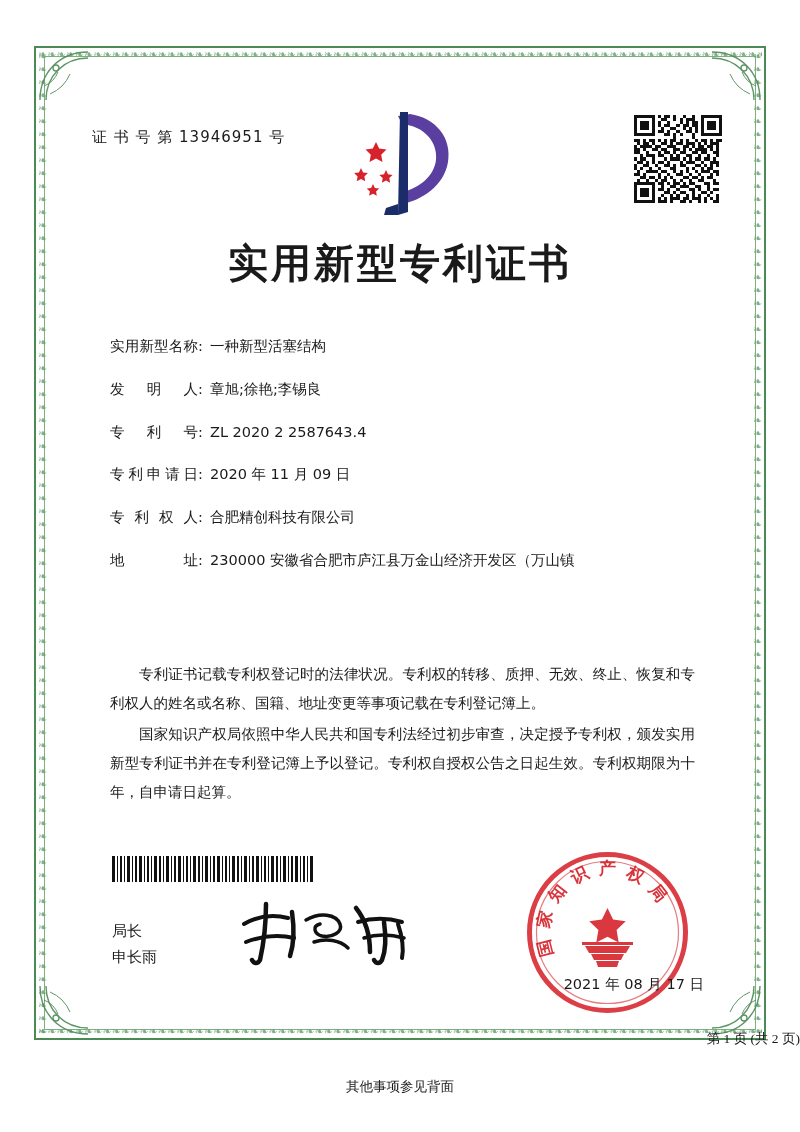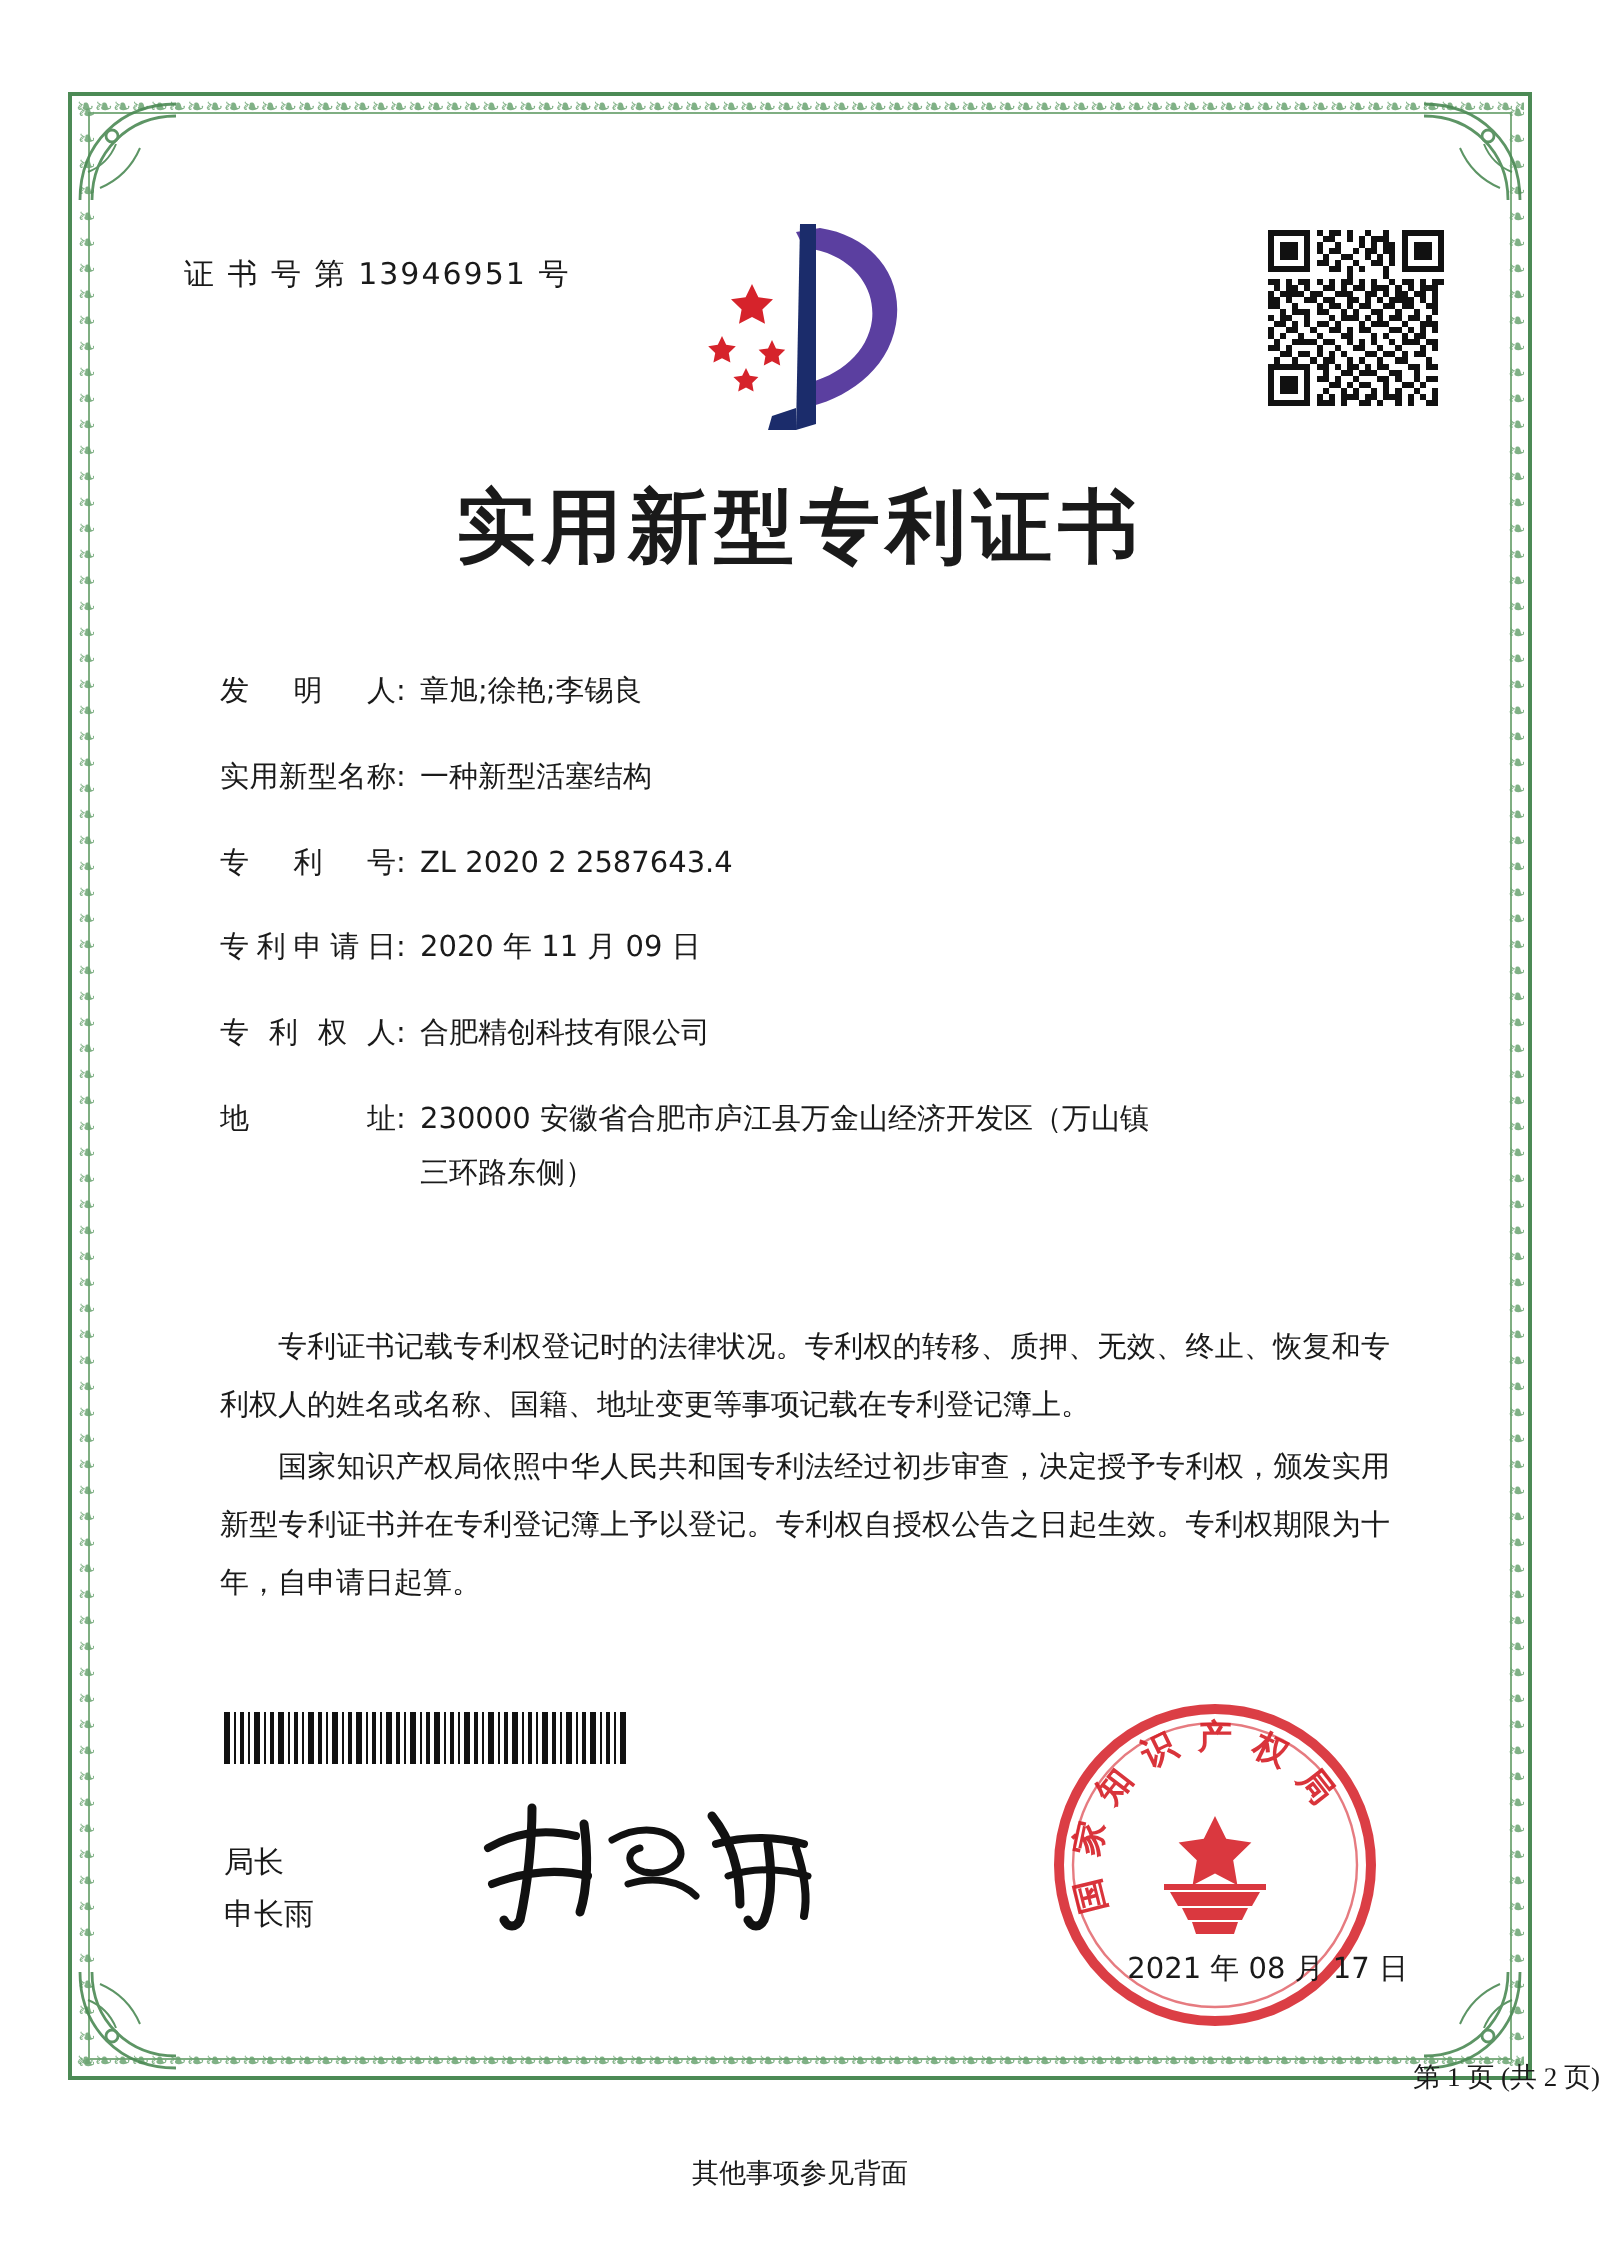--- a/index.html
+++ b/index.html
@@ -503,42 +503,41 @@
             <rect x="26" y="28" width="2" height="1"></rect>
         </g>
       </svg>
     </div>
 
     <div class="title">实用新型专利证书</div>
 
     <div class="fields">
 
       <div class="field field-inline">
+        <span class="flabel">实用新型名称</span><span class="fcolon">:</span><span class="fvalue">一种新型活塞结构</span>
+      </div>
+
+      <div class="field field-inline">
         <span class="flabel">发明人</span><span class="fcolon">:</span><span class="fvalue">章旭;徐艳;李锡良</span>
-      </div>
-
-      <div class="field field-inline">
-        <span class="flabel">实用新型名称</span><span class="fcolon">:</span><span class="fvalue">一种新型活塞结构</span>
       </div>
 
       <div class="field field-inline">
         <span class="flabel">专利号</span><span class="fcolon">:</span><span class="fvalue">ZL 2020 2 2587643.4</span>
       </div>
 
       <div class="field field-inline">
         <span class="flabel">专利申请日</span><span class="fcolon">:</span><span class="fvalue">2020 年 11 月 09 日</span>
       </div>
 
       <div class="field field-inline">
         <span class="flabel">专利权人</span><span class="fcolon">:</span><span class="fvalue">合肥精创科技有限公司</span>
       </div>
 
       <div class="field">
         <span class="flabel">地址</span><span class="fcolon">:</span><span class="fvalue">230000 安徽省合肥市庐江县万金山经济开发区（万山镇</span>
-        <span class="fvalue2">三环路东侧）</span>
       </div>
 
 
     </div>
 
     <div class="body-text">
       <p>专利证书记载专利权登记时的法律状况。专利权的转移、质押、无效、终止、恢复和专利权人的姓名或名称、国籍、地址变更等事项记载在专利登记簿上。</p>
       <p>国家知识产权局依照中华人民共和国专利法经过初步审查，决定授予专利权，颁发实用新型专利证书并在专利登记簿上予以登记。专利权自授权公告之日起生效。专利权期限为十年，自申请日起算。</p>
     </div>
 

